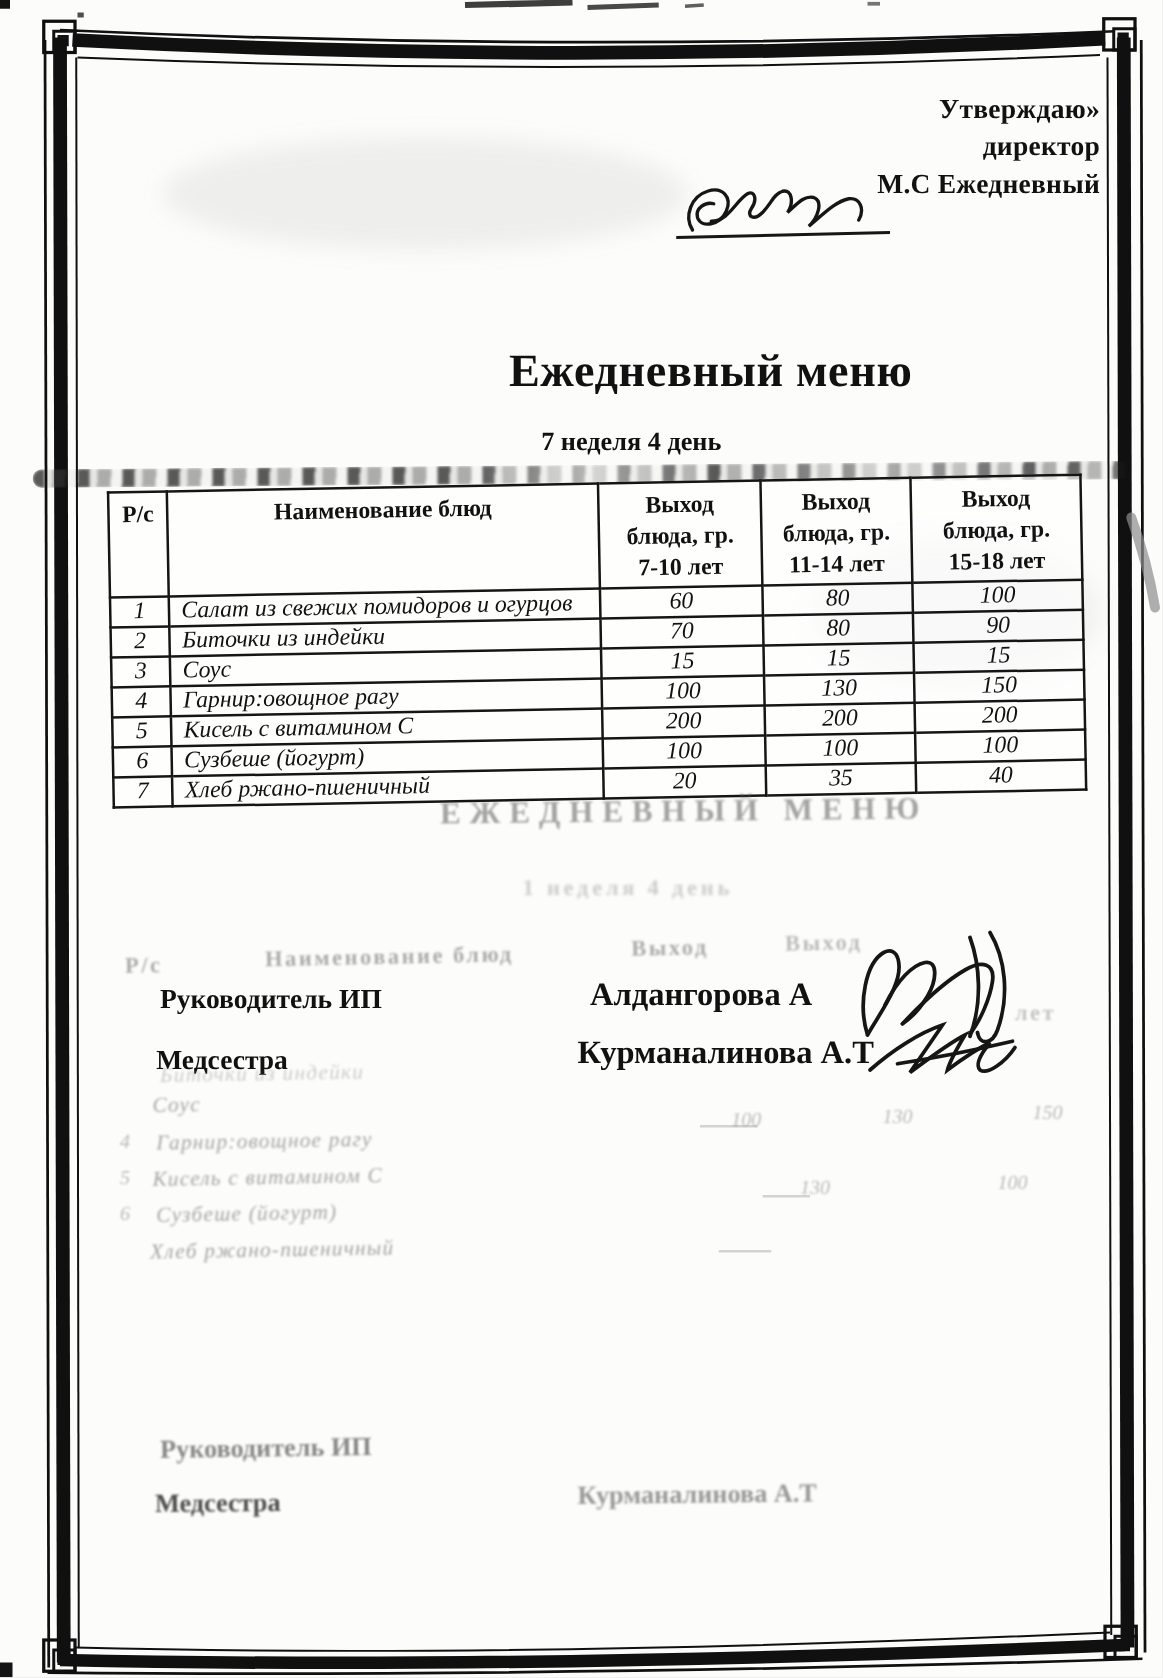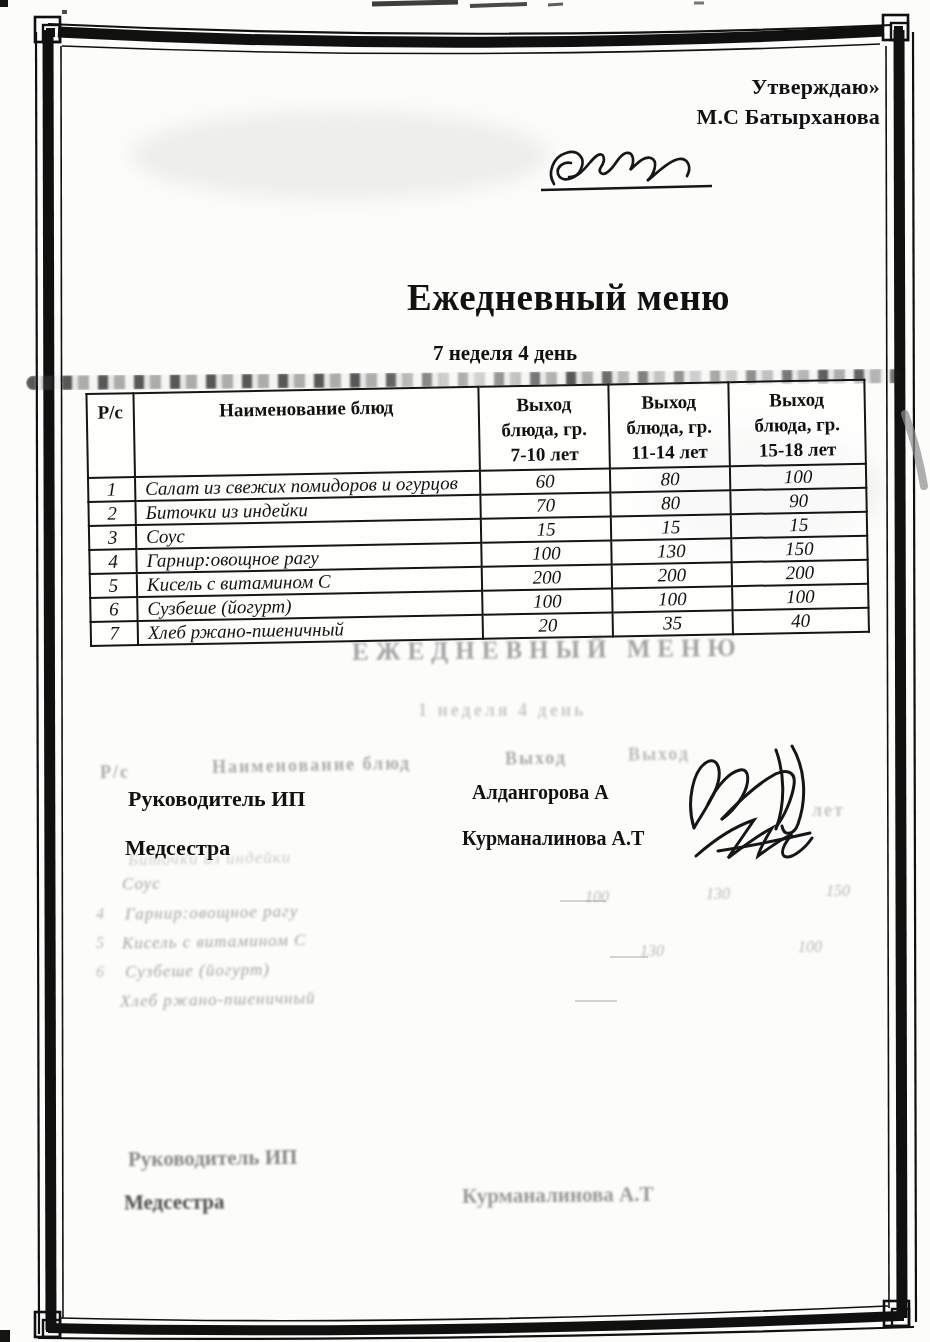--- a/index.html
+++ b/index.html
@@ -38,21 +38,21 @@
   .menu-table th{font-weight:bold;font-size:19px;line-height:1.32;text-align:center;
     vertical-align:top;padding:5px 2px 2px;white-space:pre-line;}
   .menu-table thead tr{height:82px;}
   .menu-table tbody tr{height:24px;}
   .menu-table td{font-style:italic;font-size:19px;padding:0 3px;}
   td.c{text-align:center;}
   td.dish{text-align:left;padding-left:9px;}
 
   
   .sig-role{position:absolute;font-weight:bold;font-size:22px;}
-  .sig-name{position:absolute;font-weight:bold;font-size:20px;}
+  .sig-name{position:absolute;font-weight:bold;font-size:26px;}
   .sig-svg{position:absolute;}
 
   
   .ghost{position:absolute;pointer-events:none;color:#5c5c5c;}
   .g-title{left:352px;top:636px;font-weight:bold;font-size:25px;letter-spacing:7px;
     opacity:.55;filter:blur(1px);transform:rotate(-.6deg);}
   .g-sub{left:418px;top:700px;font-weight:bold;font-size:18px;letter-spacing:3px;
     opacity:.3;filter:blur(1.3px);}
   .g-h{font-weight:bold;font-size:18px;opacity:.5;filter:blur(1px);letter-spacing:2px;}
   .g-row{font-style:italic;font-size:17px;opacity:.55;filter:blur(.8px);letter-spacing:1px;}
@@ -104,21 +104,22 @@
     <path d="M 694,3 L 704,3" stroke="#1d1d1d" stroke-width="3" opacity=".6"></path>
     <rect x="0" y="0" width="8" height="7" fill="#141414"></rect>
     <rect x="62" y="10" width="5" height="4" fill="#222" opacity=".8"></rect>
     <rect x="0" y="1330" width="10" height="12" fill="#141414"></rect>
 
     <path d="M 905,414 C 913,436 920,462 924,486" fill="none" stroke="#8d8d8d" stroke-width="8" stroke-linecap="round" opacity=".7"></path>
   </svg>
 
   <div class="approval">
     <div>Утверждаю»</div>
-    <div>М.С Батырханова</div>
+    <div>директор</div>
+    <div>М.С Ежедневный</div>
   </div>
 
   <svg class="dir-sig" width="182" height="62" viewBox="0 0 182 62">
     <path d="M 3,54 L 174,50" stroke="#161616" stroke-width="2.4" fill="none"></path>
     <path d="M 16,48 C 9,37 15,21 28,17 C 40,13 48,22 43,33 C 38,44 23,47 20,38 C 18,31 26,25 33,27" fill="none" stroke="#161616" stroke-width="2.7" stroke-linecap="round"></path>
     <path d="M 31,41 C 45,41 51,24 60,19 C 66,16 68,24 63,31 C 59,37 65,41 72,34 C 79,27 81,19 88,17 C 96,15 97,27 92,34 C 99,28 105,20 113,22 C 121,25 116,39 109,45 C 118,38 130,25 141,23 C 150,22 154,31 149,40" fill="none" stroke="#161616" stroke-width="2.7" stroke-linecap="round"></path>
   </svg>
 
   <div class="title">Ежедневный меню</div>
   <div class="subtitle">7 неделя 4 день</div>

